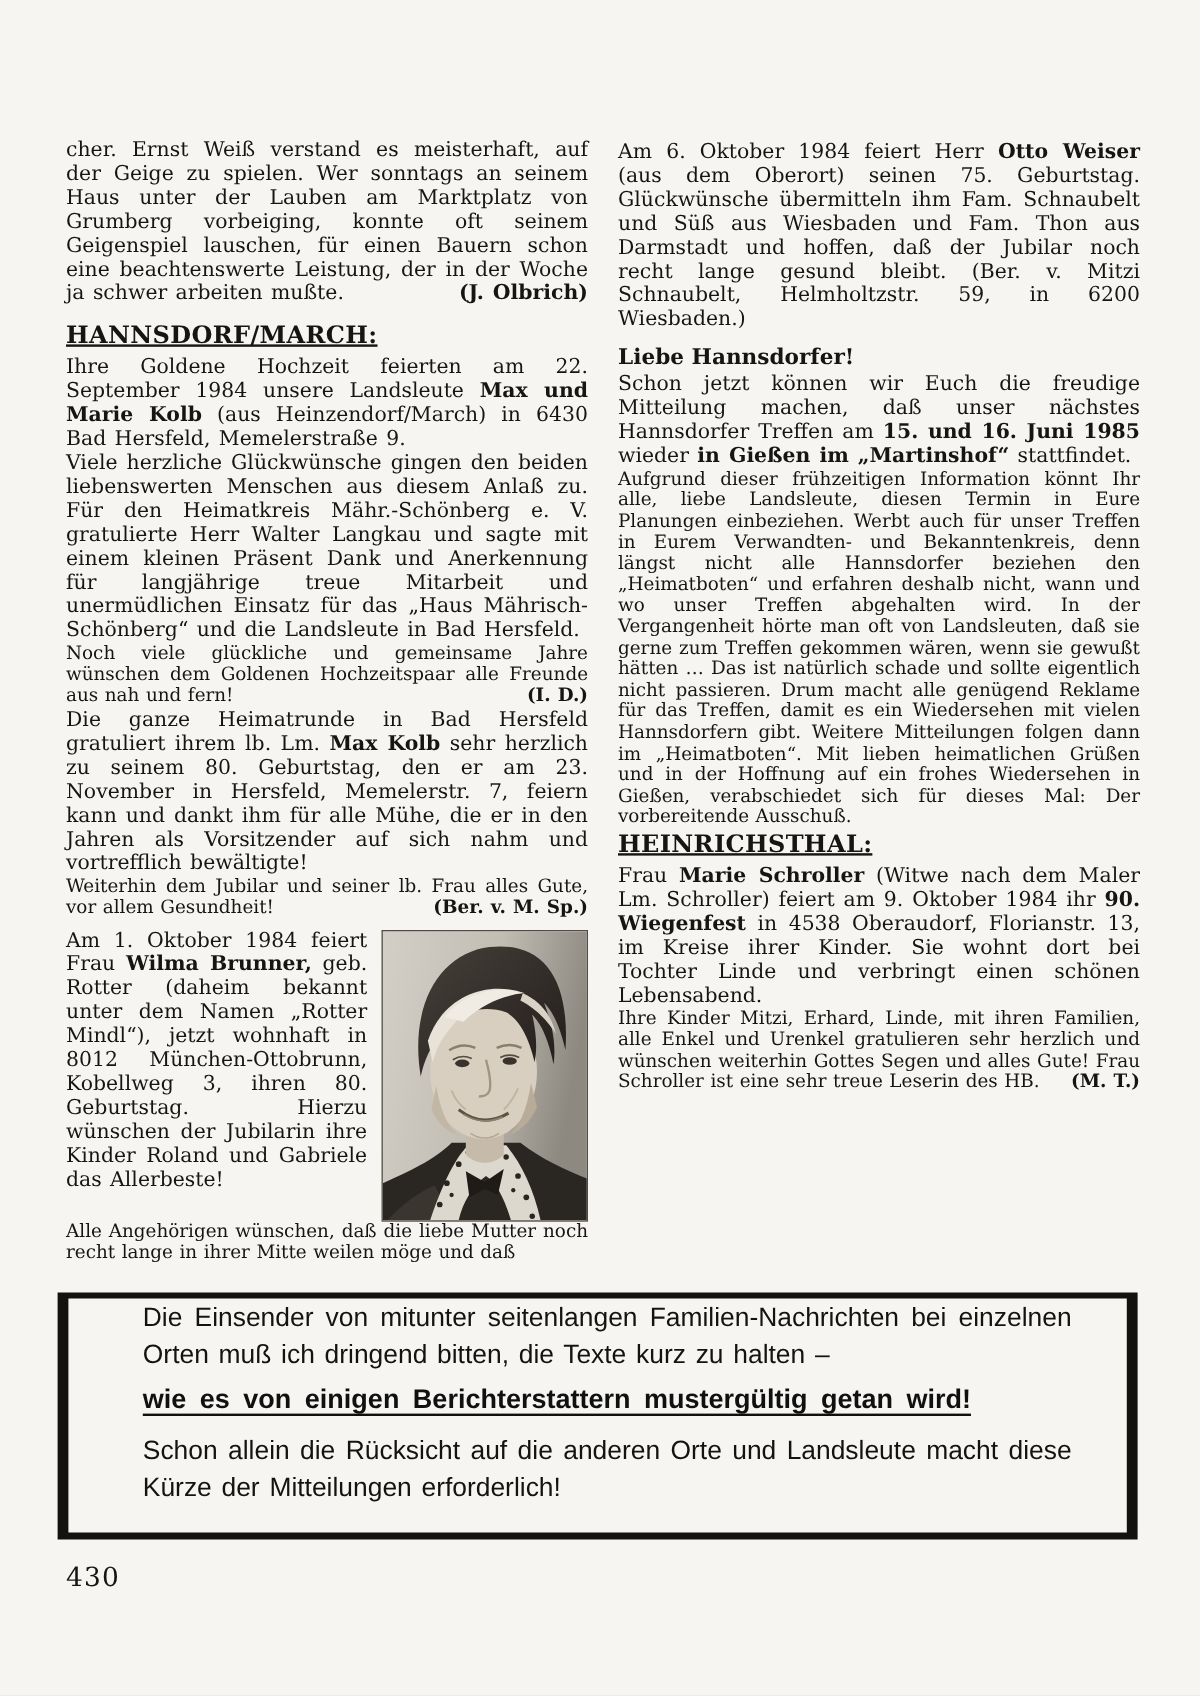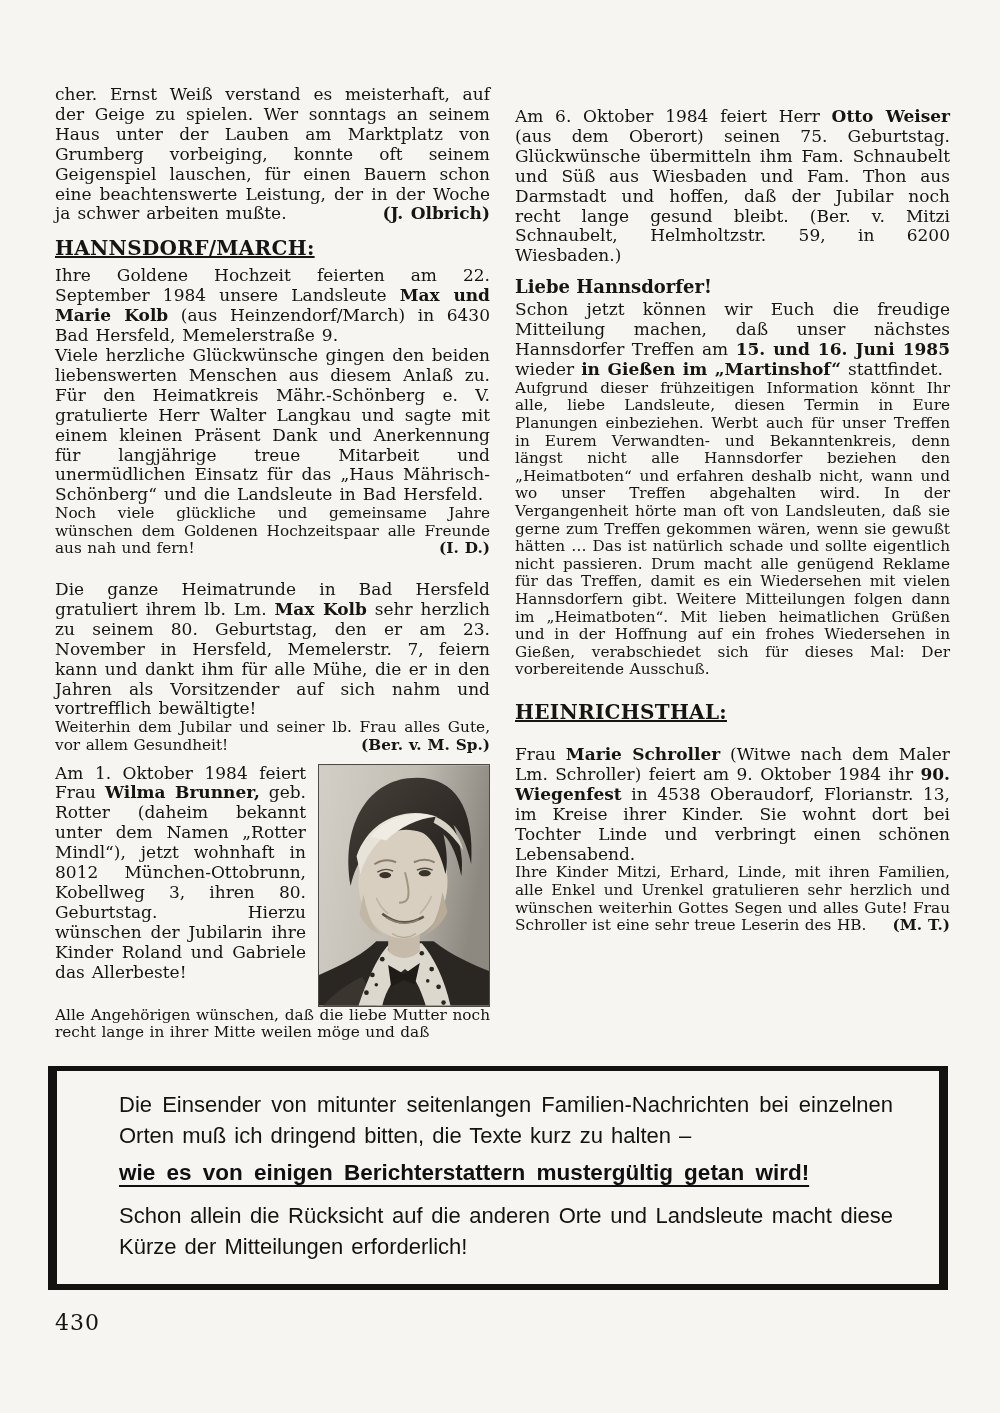--- a/index.html
+++ b/index.html
@@ -6,48 +6,48 @@
   .page{
     position:relative;
     width:1000px;height:1413px;
     margin:0 auto;
     background:#f6f5f1;
     color:#161513;
     font-family:"DejaVu Serif","Liberation Serif",serif;
     overflow:hidden;
     box-sizing:border-box;
   }
-  .content{padding:85px 50px 0 55px;}
+  .content{padding:116px 50px 0 55px;}
   .columns{display:flex;gap:25px;}
   .col{flex:1 1 0;min-width:0;}
 
   
   .t-p{margin:0;text-align:justify;font-size:17px;line-height:19.9px;word-spacing:1.6px;}
   .t-small{margin:0;text-align:justify;font-size:15.3px;line-height:17.6px;word-spacing:0.6px;}
   .t-h{margin:13px 0 7px;font-size:20px;line-height:22px;font-weight:bold;letter-spacing:0.3px;text-decoration:underline;}
   .t-hs{margin:11px 0 3px;font-size:18px;line-height:20px;font-weight:bold;}
-  .sp{margin-top:22px;}
+  .sp{margin-top:2px;}
   b{font-weight:bold;}
   .u{text-decoration:underline;text-underline-offset:5px;text-decoration-thickness:2px;}
   .attr{float:right;font-weight:bold;}
 
   
   .photo-row{display:flex;gap:12px;margin-top:9px;align-items:flex-start;}
   .photo-text{flex:1 1 0;min-width:0;}
   .photo{flex:0 0 auto;width:172px;height:243px;margin:2px 0 0 0;border:1px solid #4e4a44;background:#c7c2b9;box-sizing:border-box;}
   .photo svg{display:block;width:100%;height:100%;}
 
   
   .notice-box{
     margin:24px 52px 0 48px;
     border-top:5px solid #131210;
     border-bottom:6px solid #131210;
     border-left:9px solid #131210;
     border-right:9px solid #131210;
-    padding:18px 46px 16px 62px;
+    padding:0 46px 16px 62px;
     font-family:"Liberation Sans","DejaVu Sans",sans-serif;
   }
   .t-np{margin:0 0 6px;text-align:justify;font-size:22px;line-height:31px;word-spacing:2px;color:#141312;}
   .t-npb{margin:2px 0 12px;font-size:22.5px;line-height:31px;font-weight:bold;word-spacing:5px;color:#101010;}
 
   .page-number{margin:20px 0 0 55px;font-size:22px;letter-spacing:1px;}
 </style>
 </head>
 <body>
 

